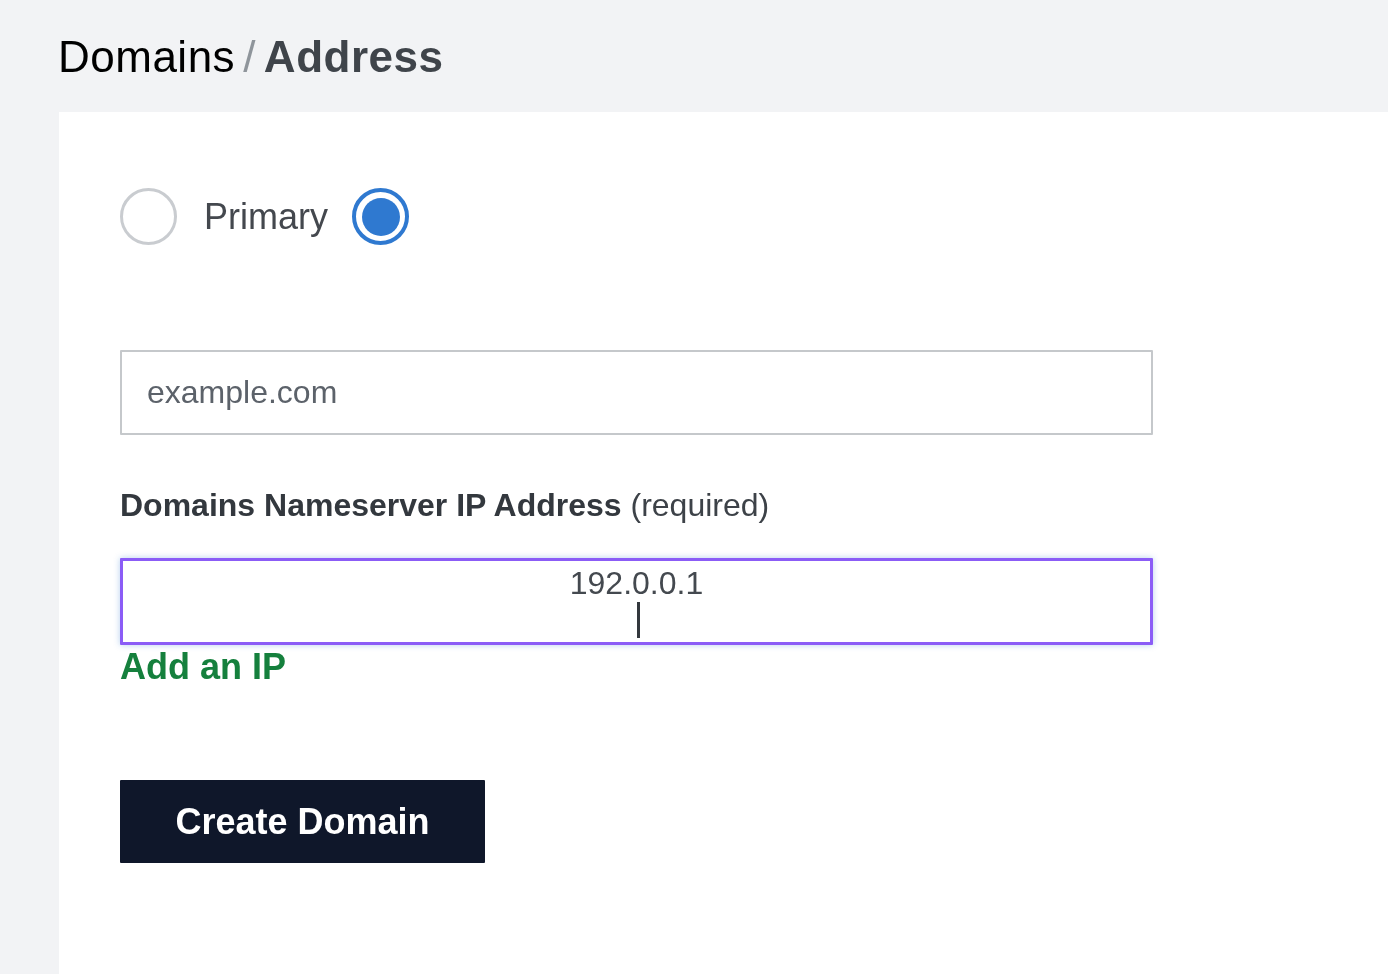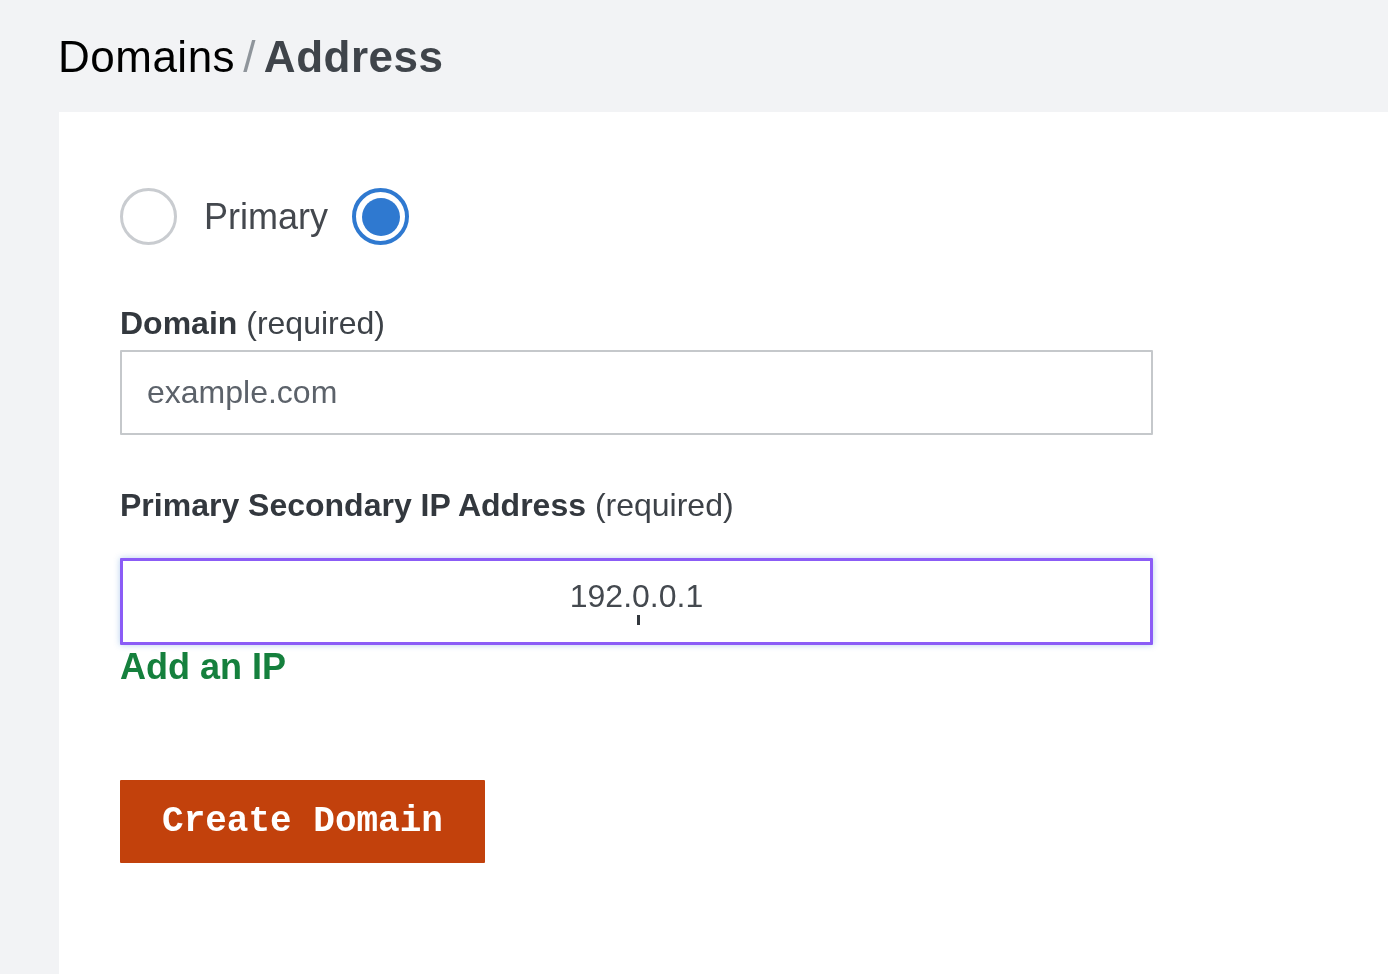--- a/index.html
+++ b/index.html
@@ -54,21 +54,21 @@
   }
   .field-label .label-main { font-weight: bold; color: #33383e; }
   .field-label.domain-label { top: 304px; }
   .field-label.ip-label { top: 486px; }
 
   
   .text-input {
     position: absolute; left: 120px; width: 1033px;
     background: #ffffff; font-size: 32px;
     font-family: "Liberation Sans", sans-serif;
-    padding: 17px 25px; outline: none;
+    padding: 4px 25px; outline: none;
     display: flex; align-items: center;
   }
   .domain-input {
     top: 350px; height: 85px;
     border: 2px solid #c5c8cb; border-radius: 1px;
     color: #44494f;
   }
   .domain-input::placeholder { color: #5c626a; opacity: 1; }
   .ip-input-box {
     top: 558px; height: 87px;
@@ -87,23 +87,23 @@
   .add-ip-link {
     position: absolute; left: 120px; top: 646px;
     font-size: 36px; font-weight: bold; color: #15803d;
     cursor: pointer; white-space: nowrap;
   }
 
   
   .create-button {
     position: absolute; left: 120px; top: 780px;
     width: 365px; height: 83px;
-    background: #c2410c; border: none; border-radius: 1px;
+    background: #0f172a; border: none; border-radius: 1px;
     color: #ffffff; font-size: 36px; font-weight: bold;
-    font-family: Liberation Mono, monospace;
+    font-family: Liberation Sans, sans-serif;
     display: flex; align-items: center; justify-content: center;
     cursor: pointer;
   }
 </style>
 </head>
 <body>
 
 <div class="stage">
 
   <div class="breadcrumb">
@@ -115,29 +115,25 @@
   <div class="radio-row">
     <div class="radio-option">
       <span class="radio-circle"></span>
       <span class="radio-label">Primary</span>
     </div>
     <div class="radio-option selected">
       <span class="radio-circle"></span>
     </div>
   </div>
 
-  <div class="field-label domain-label">
-    <span class="label-main">Domain</span>
-    <span class="label-required">(required)</span>
-  </div>
 
   <input class="text-input domain-input" type="text" placeholder="example.com" style="">
 
   <div class="field-label ip-label">
-    <span class="label-main">Primary Secondary IP Address</span>
+    <span class="label-main">Domains Nameserver IP Address</span>
     <span class="label-required">(required)</span>
   </div>
 
   <div class="text-input ip-input-box" role="textbox">
     <span class="ip-value">192.0.0.1</span>
       <span class="caret"></span>
   </div>
 
   <div class="add-ip-link">Add an IP</div>
 

